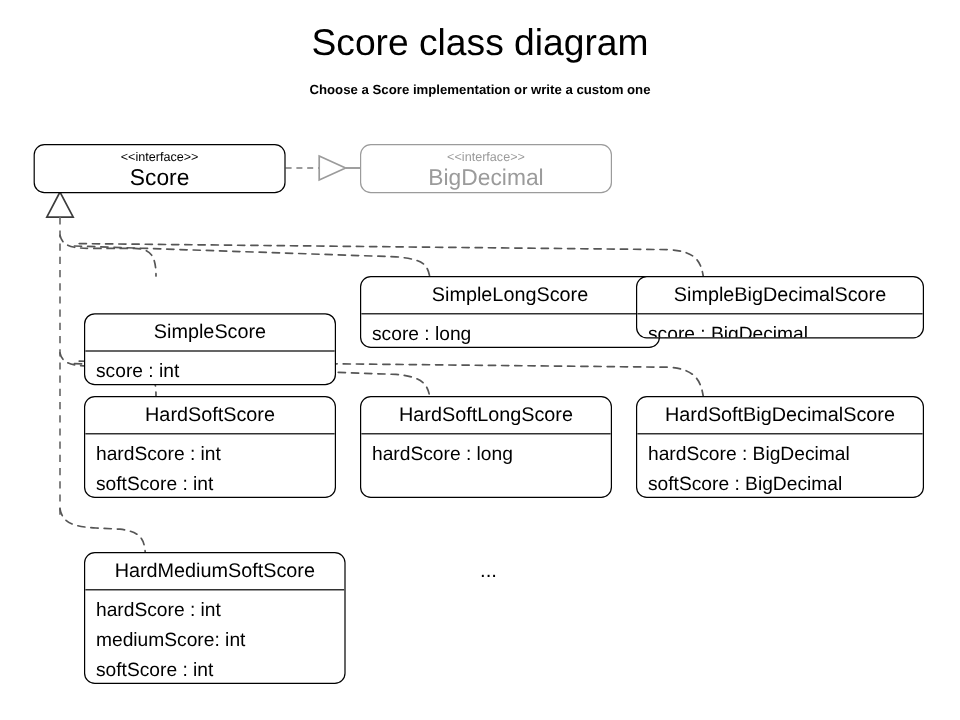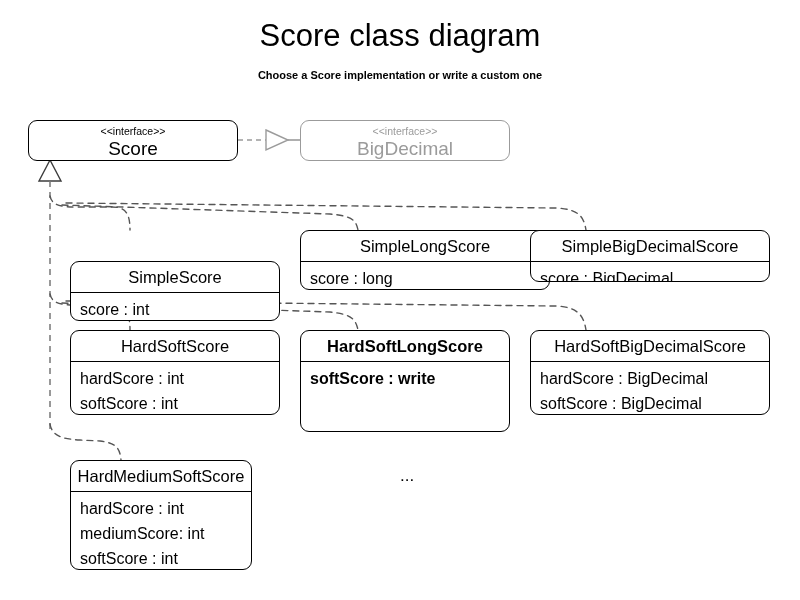--- a/index.html
+++ b/index.html
@@ -196,36 +196,36 @@
     </div>
 
     <div class="uml-node class-node" style="left:70px; top:330px; width:210px; height:85px;">
       <div class="node-title">HardSoftScore</div>
       <div class="node-attrs">
         <div class="attr-row">hardScore : int</div>
         <div class="attr-row">softScore : int</div>
       </div>
     </div>
 
-    <div class="uml-node class-node" style="left:300px; top:330px; width:210px; height:102px;font-weight:bold;">
+    <div class="uml-node class-node" style="left:300px; top:330px; width:210px; height:85px;">
       <div class="node-title">HardSoftLongScore</div>
       <div class="node-attrs">
-        <div class="attr-row">softScore : write</div>
+        <div class="attr-row">hardScore : long</div>
       </div>
     </div>
 
     <div class="uml-node class-node" style="left:530px; top:330px; width:240px; height:85px;">
       <div class="node-title">HardSoftBigDecimalScore</div>
       <div class="node-attrs">
         <div class="attr-row">hardScore : BigDecimal</div>
         <div class="attr-row">softScore : BigDecimal</div>
       </div>
     </div>
 
-    <div class="uml-node class-node" style="left:70px; top:460px; width:182px; height:110px;">
+    <div class="uml-node class-node" style="left:70px; top:460px; width:218px; height:110px;">
       <div class="node-title">HardMediumSoftScore</div>
       <div class="node-attrs">
         <div class="attr-row">hardScore : int</div>
         <div class="attr-row">mediumScore: int</div>
         <div class="attr-row">softScore : int</div>
       </div>
     </div>
 
     <div class="ellipsis-mark" style="left:400px; top:467px;">...</div>
 

